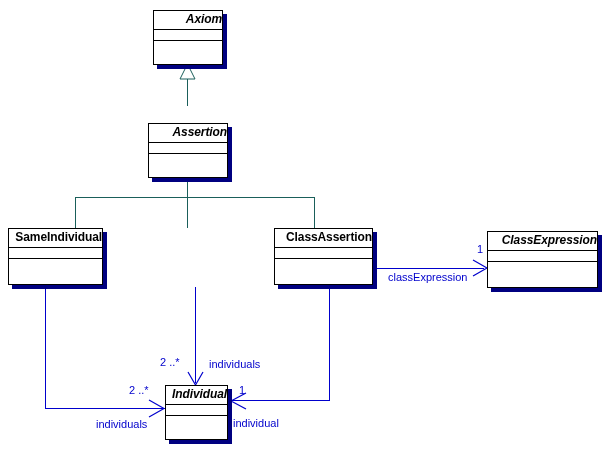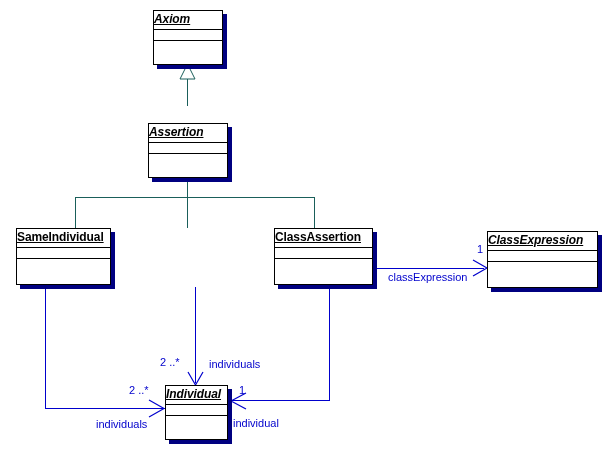--- a/index.html
+++ b/index.html
@@ -22,28 +22,27 @@
     background: #ffffff;
     border: 1px solid #000000;
     box-shadow: 4px 4px 0 0 #000080;
     z-index: 5;
   }
   .uml-name {
     box-sizing: border-box;
     height: 19px;
     line-height: 17px;
     border-bottom: 1px solid #000000;
-    text-align: left;
+    text-align: right;
     font-size: 12px;
     font-weight: bold;
     color: #000000;
     white-space: nowrap;
     overflow: hidden;
     letter-spacing: -0.1px;
-    text-decoration: underline;
   }
   .uml-name.abstract { font-style: italic; }
   .uml-attrs {
     box-sizing: border-box;
     height: 11px;
     border-bottom: 1px solid #000000;
   }
   .uml-ops {
     box-sizing: border-box;
   }
@@ -147,21 +146,21 @@
     <div class="uml-attrs"></div>
     <div class="uml-ops"></div>
   </div>
 
   <div class="uml-class" style="left:148px; top:123px; width:80px; height:55px;">
     <div class="uml-name abstract">Assertion</div>
     <div class="uml-attrs"></div>
     <div class="uml-ops"></div>
   </div>
 
-  <div class="uml-class" style="left:16px; top:228px; width:95px; height:57px;">
+  <div class="uml-class" style="left:8px; top:228px; width:95px; height:57px;">
     <div class="uml-name">SameIndividual</div>
     <div class="uml-attrs"></div>
     <div class="uml-ops"></div>
   </div>
 
 
   <div class="uml-class" style="left:274px; top:228px; width:99px; height:57px;">
     <div class="uml-name">ClassAssertion</div>
     <div class="uml-attrs"></div>
     <div class="uml-ops"></div>

